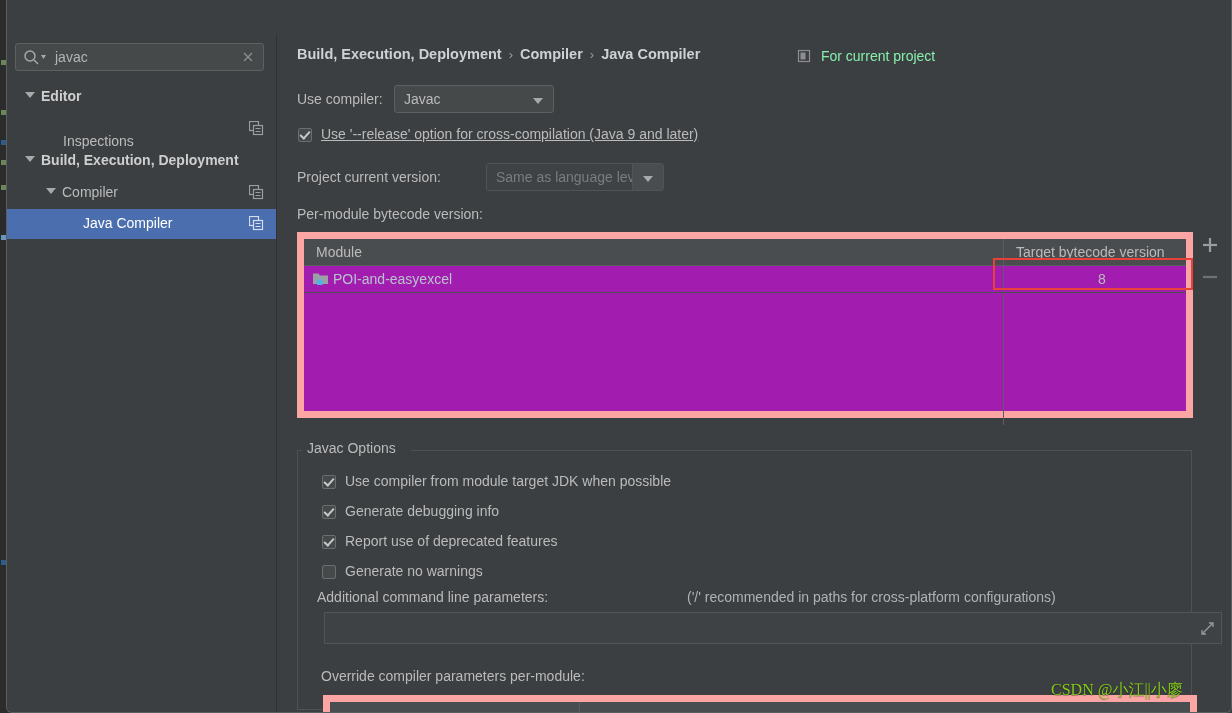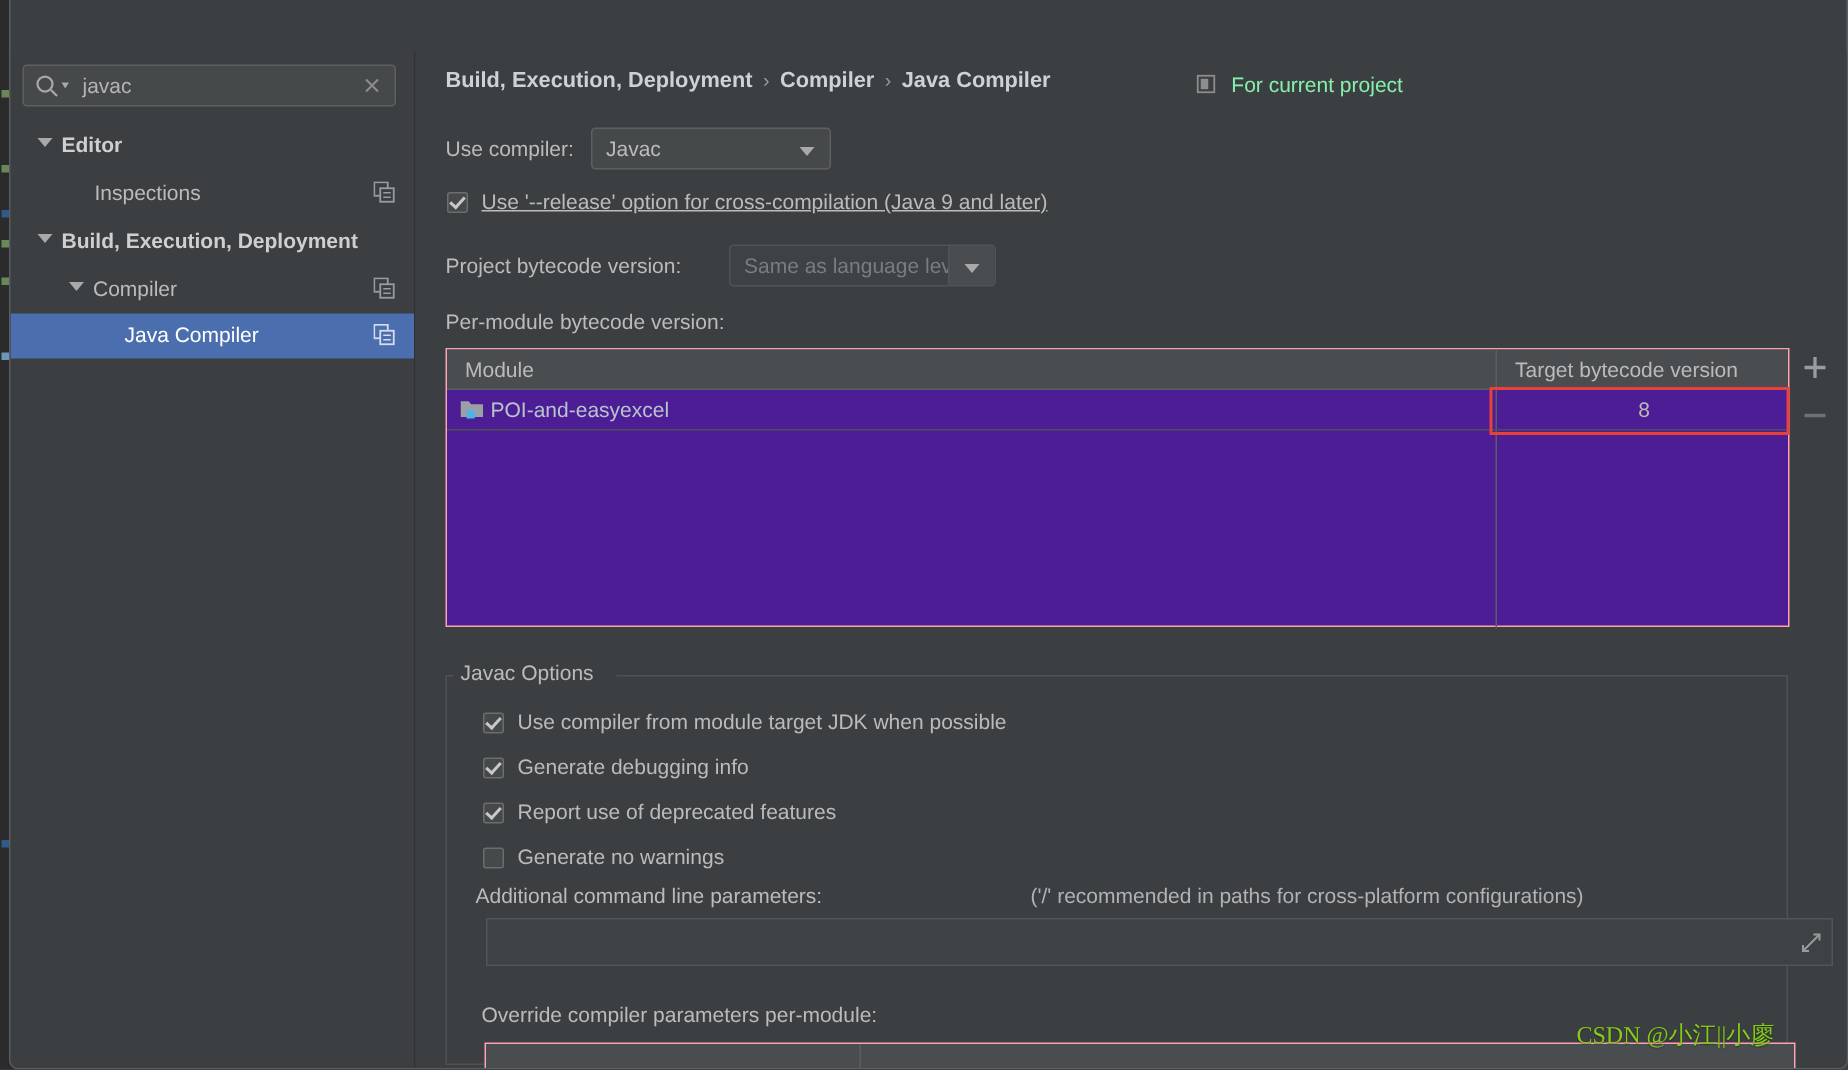--- a/index.html
+++ b/index.html
@@ -210,22 +210,22 @@
   .cb-label {
     position: absolute;
     font-size: 14px;
     color: #bbbbbb;
     white-space: nowrap;
     cursor: pointer;
   }
   
   .tbl {
     position: absolute;
-    background: #4c1d95;
-    border: 1px solid #fca5a5;
+    background: #a21caf;
+    border: 7px solid #fca5a5;
     box-sizing: border-box;
     text-decoration: underline;
   }
   .tbl-head {
     position: absolute;
     left: 0; top: 0;
     height: 27px;
     width: 100%;
     background: #4a4d4f;
     border-bottom: 1px solid #5b5e60;
@@ -361,21 +361,21 @@
         </svg>
       </div>
     </div>
 
     <div class="tree-row" style="top:50px;">
       <div class="arrow" style="left:18px;"></div>
       <div class="lbl bold" style="left:34px;">Editor</div>
     </div>
 
     <div class="tree-row" style="top:82px;">
-      <div class="lbl" style="left:56px;">Inspections</div>
+      <div class="lbl" style="left:56px;margin-top:13px;">Inspections</div>
       <div class="copy-icon">
         <svg width="15" height="15" viewBox="0 0 15 15">
           <rect x="0.5" y="0.5" width="9" height="9" fill="none" stroke="#9a9d9f" stroke-width="1.2"></rect>
           <rect x="4.5" y="4.5" width="9" height="9" fill="#3c3f41" stroke="#9a9d9f" stroke-width="1.2"></rect>
           <line x1="6.5" y1="7.5" x2="11.5" y2="7.5" stroke="#9a9d9f" stroke-width="1"></line>
           <line x1="6.5" y1="10.5" x2="11.5" y2="10.5" stroke="#9a9d9f" stroke-width="1"></line>
         </svg>
       </div>
     </div>
 
@@ -427,21 +427,21 @@
 
     <div class="lbl-static" style="left:20px; top:57px;">Use compiler:</div>
     <div class="combo" id="combo-use-compiler">
       <div class="val">Javac</div>
       <div class="caret"></div>
     </div>
 
     <div class="cb checked" style="left:21px; top:94px;"></div>
     <div class="cb-label" style="left:44px; top:92px;text-decoration:underline;">Use '--release' option for cross-compilation (Java 9 and later)</div>
 
-    <div class="lbl-static" style="left:20px; top:135px;">Project bytecode version:</div>
+    <div class="lbl-static" style="left:20px; top:135px;">Project current version:</div>
     <div class="combo" id="combo-project-bytecode">
       <div class="val">Same as language level</div>
       <div class="btnpart"></div>
       <div class="caret"></div>
     </div>
 
     <div class="lbl-static" style="left:20px; top:172px;">Per-module bytecode version:</div>
 
     <div class="tbl" style="left:20px; top:198px; width:896px; height:186px;">
       <div class="tbl-head">

